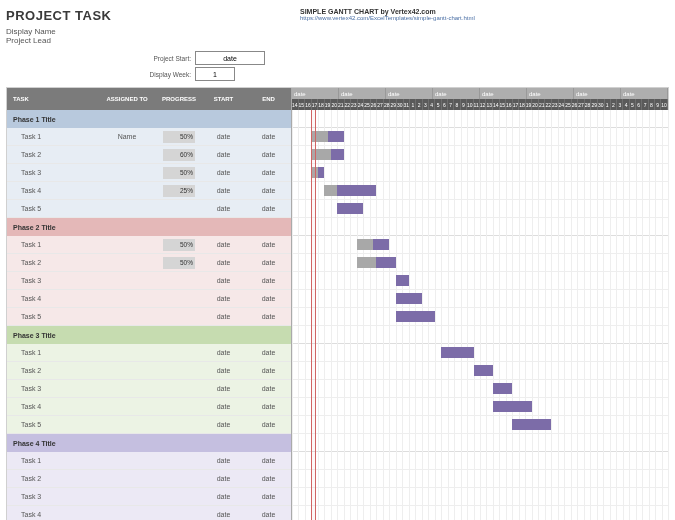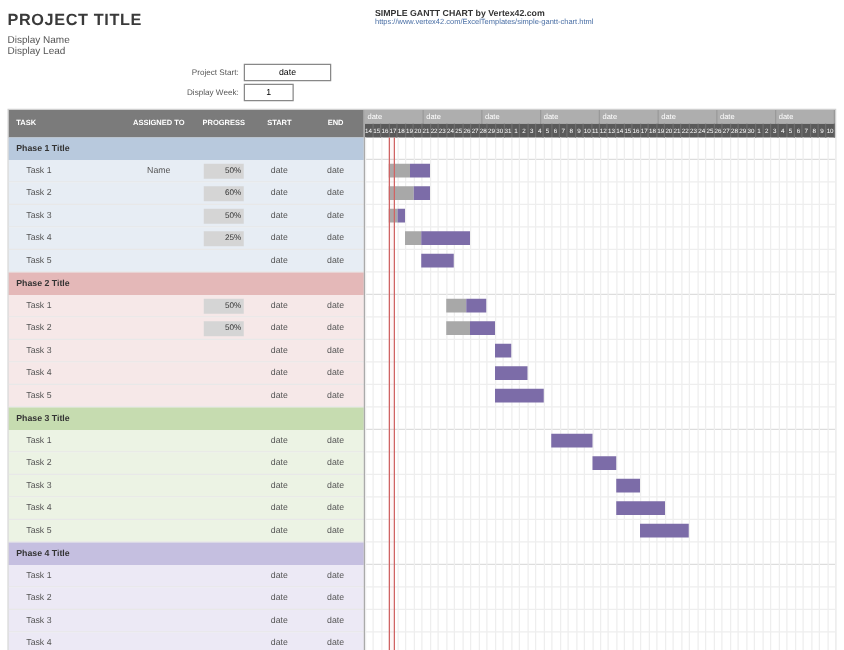--- a/index.html
+++ b/index.html
@@ -57,23 +57,23 @@
   .bar{position:absolute; height:11px; top:3px; display:flex;}
   .bar-done{background:#a8a8a8;}
   .bar-rem{background:#7c6ca8;}
 </style>
 </head>
 <body>
 
 <div class="container">
   <div class="header-row">
     <div class="left-head">
-      <div class="title">PROJECT TITLE</div>
+      <div class="title">PROJECT TASK</div>
       <div class="sub">Display Name</div>
-      <div class="sub2">Display Lead</div>
+      <div class="sub2">Project Lead</div>
       <div class="controls">
         <div class="ctrl-label">Project Start:</div>
         <input class="ctrl-input" value="date" style="">
       </div>
       <div class="controls2">
         <div class="ctrl-label">Display Week:</div>
         <input class="ctrl-input" style="width: 40px;" value="1">
       </div>
     </div>
     <div class="right-head">

